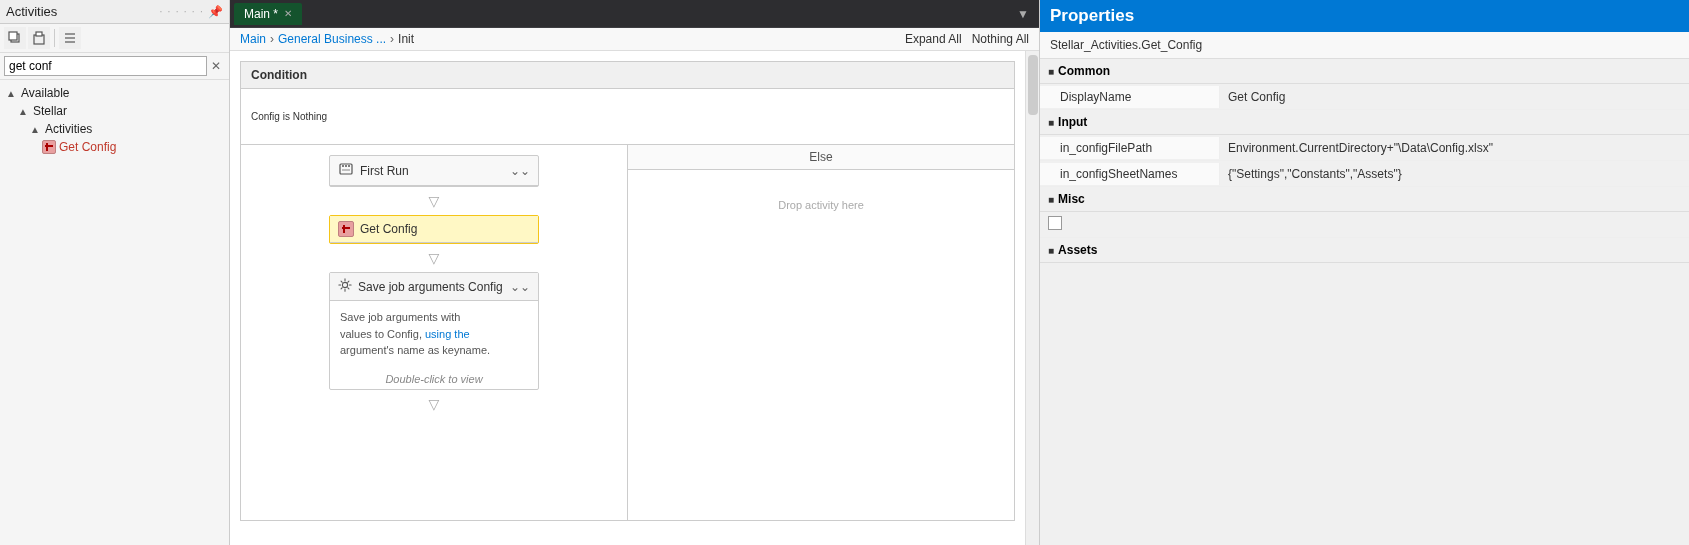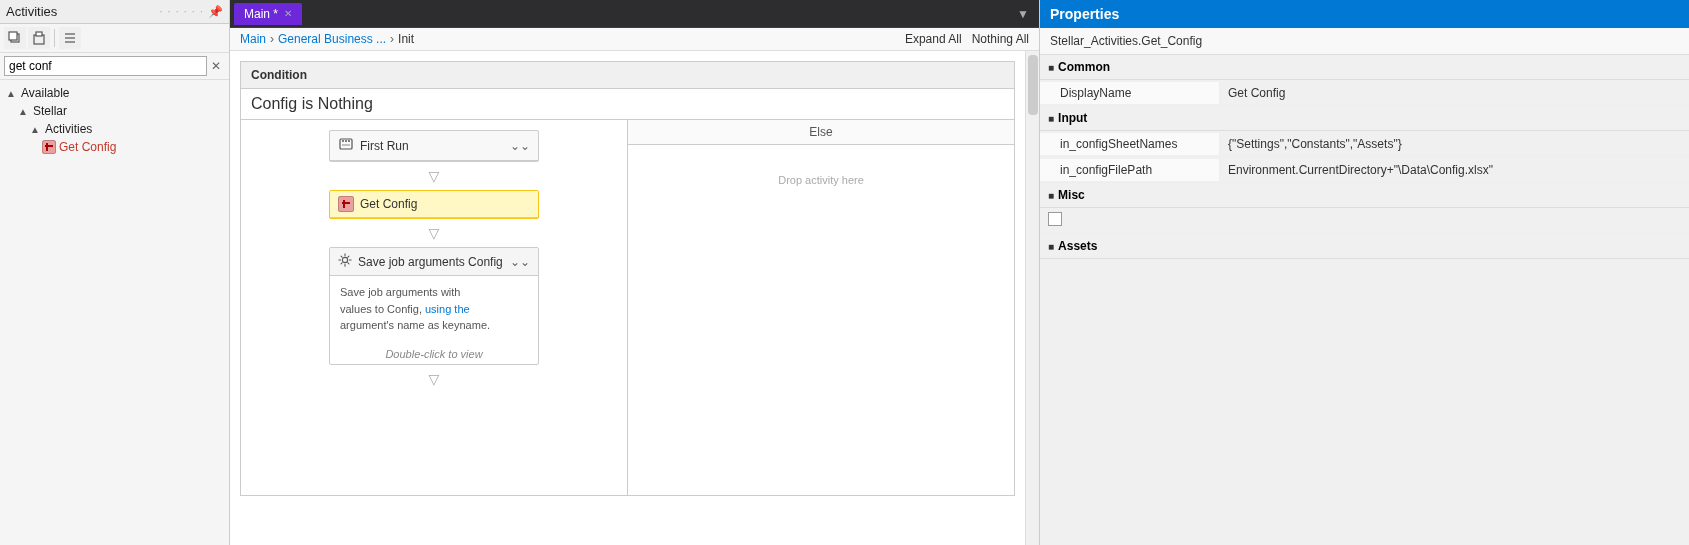--- a/index.html
+++ b/index.html
@@ -1,21 +1,21 @@
 <!DOCTYPE html>
 <html><head>
   <meta charset="utf-8">
   <style>
     * { box-sizing: border-box; margin: 0; padding: 0; }
     body { font-family: 'Segoe UI', Tahoma, Geneva, Verdana, sans-serif; font-size: 12px; background: #f0f0f0; display: flex; flex-direction: column; height: 545px; overflow: hidden; }
 
     
     .tab-bar { display: flex; align-items: center; background: #2d2d30; height: 28px; padding: 0 4px; border-bottom: 1px solid #3e3e42; }
     .tab { display: flex; align-items: center; background: #3e3e42; color: #ccc; padding: 0 10px; height: 22px; font-size: 12px; gap: 6px; cursor: pointer; border-radius: 2px 2px 0 0; }
-    .tab.active { background: #6d28d9; color: #fff; }
+    .tab.active { background: #14532d; color: #fff; }
     .tab-close { color: #aaa; font-size: 10px; cursor: pointer; }
     .tab-bar-spacer { flex: 1; }
     .tab-dropdown { color: #aaa; padding: 0 6px; cursor: pointer; }
 
     
     .main-layout { display: flex; flex: 1; overflow: hidden; }
 
     
     .activities-panel { width: 230px; background: #f5f5f5; border-right: 1px solid #ccc; display: flex; flex-direction: column; }
     .activities-header { display: flex; align-items: center; background: #eee; padding: 4px 6px; border-bottom: 1px solid #ccc; gap: 4px; }
@@ -46,21 +46,21 @@
     .breadcrumb-current { color: #333; font-size: 12px; }
     .breadcrumb-actions { display: flex; gap: 10px; }
     .breadcrumb-action { color: #333; font-size: 12px; cursor: pointer; }
 
     .canvas-scroll { flex: 1; overflow: auto; position: relative; }
     .canvas-content { padding: 10px; min-width: 700px; }
 
     
     .condition-block { border: 1px solid #ccc; background: #fff; min-width: 480px; margin: 0 auto; }
     .condition-header { background: #f0f0f0; padding: 6px 10px; font-size: 12px; font-weight: 600; color: #333; border-bottom: 1px solid #ccc; }
-    .condition-formula { padding: 6px 10px; font-size: 16px; color: #333; border-bottom: 1px solid #ccc; }
+    .condition-formula { padding: 22px 10px; font-size: 10px; color: #333; border-bottom: 1px solid #ccc; }
     .condition-branches { display: flex; }
     .branch { flex: 1; border-right: 1px solid #ccc; }
     .branch:last-child { border-right: none; }
     .branch-header { text-align: center; padding: 5px; font-size: 12px; color: #555; border-bottom: 1px solid #ccc; background: #fafafa; }
     .branch-content { padding: 10px; min-height: 350px; display: flex; flex-direction: column; align-items: center; gap: 0; }
 
     
     .connector-arrow { width: 20px; height: 20px; display: flex; align-items: center; justify-content: center; color: #aaa; font-size: 14px; margin: 4px 0; }
 
     
@@ -86,21 +86,21 @@
 
     
     .canvas-scrollbar { width: 14px; background: #f0f0f0; border-left: 1px solid #ddd; display: flex; flex-direction: column; align-items: center; }
     .scrollbar-thumb { width: 10px; background: #ccc; border-radius: 4px; margin-top: 4px; cursor: pointer; height: 60px; }
 
     
     .drop-area { display: flex; align-items: center; color: #aaa; font-size: 11px; height: 50px; }
 
     
     .properties-panel { width: 650px; display: flex; flex-direction: column; border-left: 1px solid #ccc; }
-    .properties-header { background: #0078d4; color: white; padding: 6px 10px; font-size: 14px; font-weight: 600; }
+    .properties-header { background: #0078d4; color: white; padding: 6px 10px; font-size: 17px; font-weight: 600; }
     .properties-subtitle { padding: 6px 10px; font-size: 12px; color: #333; border-bottom: 1px solid #ddd; background: #f8f8f8; }
     .properties-content { flex: 1; overflow-y: auto; }
     .prop-section { }
     .prop-section-header { display: flex; align-items: center; padding: 5px 8px; background: #f0f0f0; border-bottom: 1px solid #ddd; font-weight: 600; font-size: 12px; gap: 4px; cursor: pointer; }
     .prop-section-toggle { color: #333; font-size: 10px; }
     .prop-row { display: flex; align-items: center; border-bottom: 1px solid #eee; min-height: 26px; }
     .prop-label { width: 180px; padding: 4px 8px 4px 20px; font-size: 12px; color: #333; background: #fafafa; border-right: 1px solid #eee; }
     .prop-value { flex: 1; padding: 4px 8px; font-size: 12px; color: #333; }
     .prop-checkbox { width: 14px; height: 14px; border: 1px solid #999; display: inline-block; background: white; }
 
@@ -297,26 +297,26 @@
           <div class="prop-value">Get Config</div>
         </div>
       </div>
 
       <div class="prop-section">
         <div class="prop-section-header">
           <span class="prop-section-toggle">■</span>
           <span>Input</span>
         </div>
         <div class="prop-row">
+          <div class="prop-label">in_configFilePath</div>
+          <div class="prop-value">Environment.CurrentDirectory+"\Data\Config.xlsx"</div>
+        </div>
+        <div class="prop-row">
           <div class="prop-label">in_configSheetNames</div>
           <div class="prop-value">{"Settings","Constants","Assets"}</div>
-        </div>
-        <div class="prop-row">
-          <div class="prop-label">in_configFilePath</div>
-          <div class="prop-value">Environment.CurrentDirectory+"\Data\Config.xlsx"</div>
         </div>
       </div>
 
       <div class="prop-section">
         <div class="prop-section-header">
           <span class="prop-section-toggle">■</span>
           <span>Misc</span>
         </div>
         <div class="prop-row">
           <div class="prop-value">

